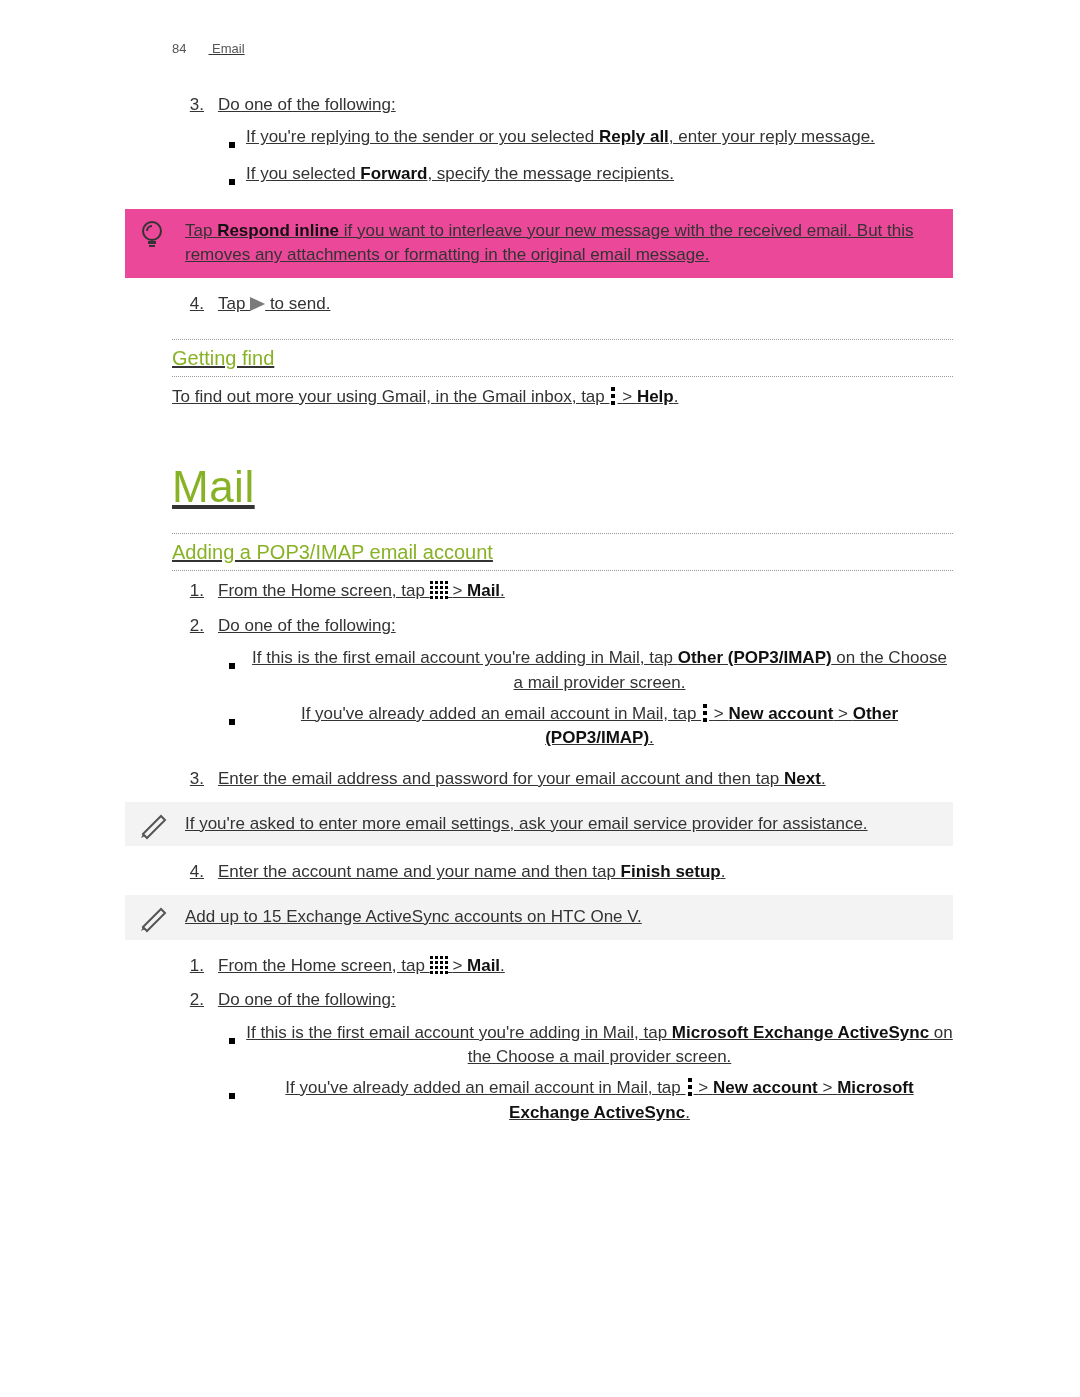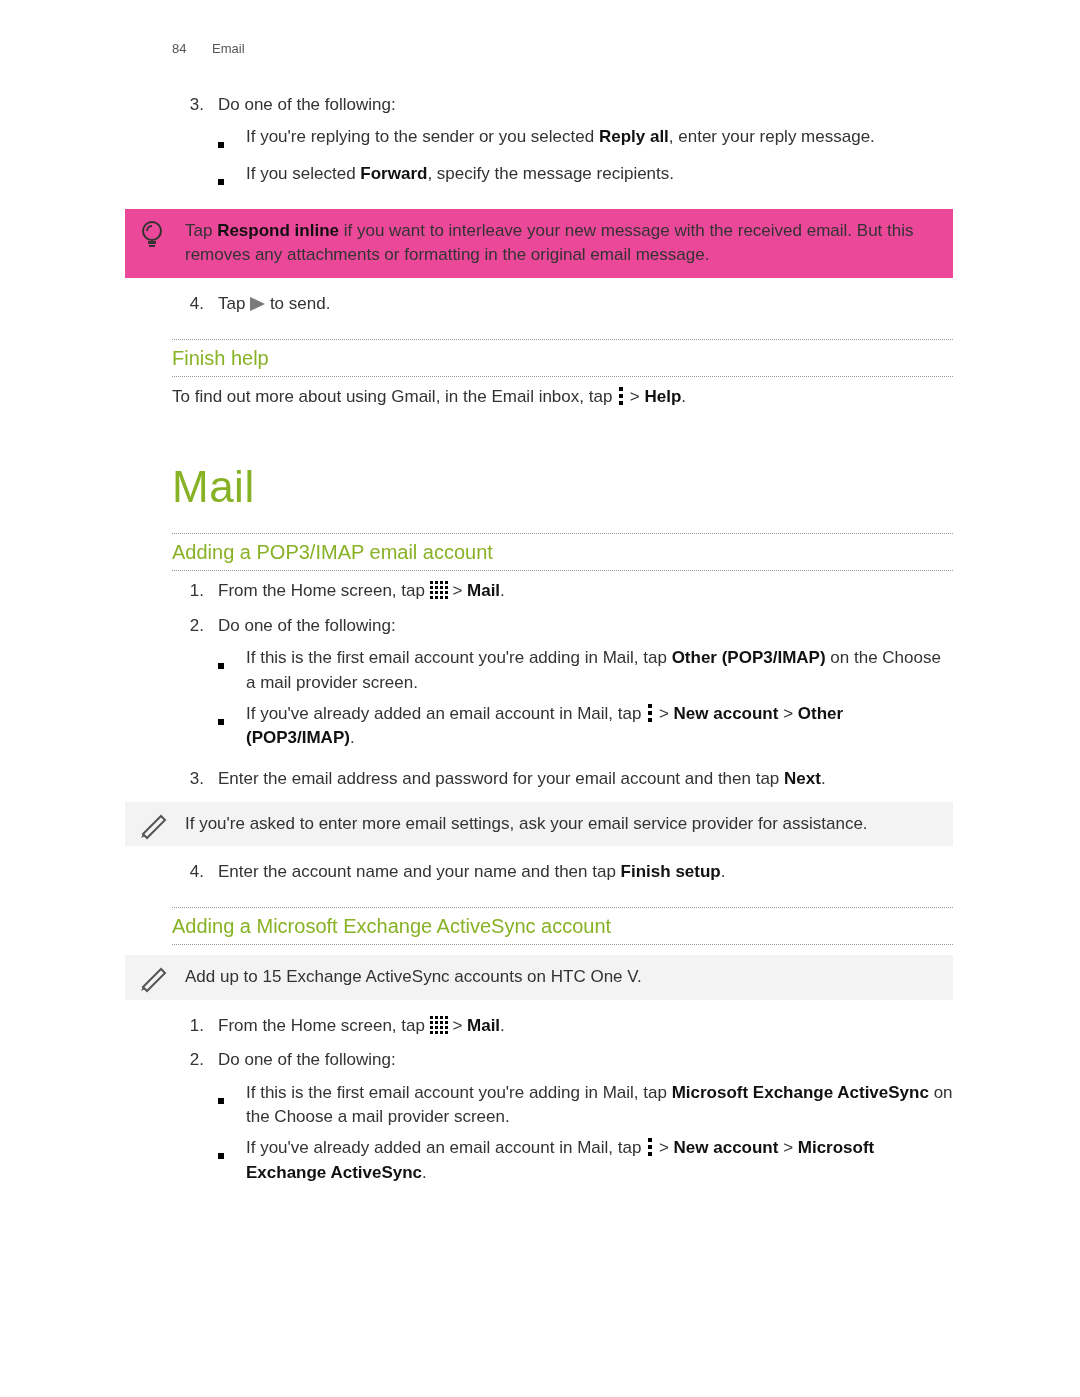--- a/index.html
+++ b/index.html
@@ -11,20 +11,21 @@
     font-size: 17px;
     line-height: 1.45;
   }
   .page {
     width: 1080px;
     height: 1397px;
     position: relative;
     background: #ffffff;
     box-sizing: border-box;
     padding: 40px 127px 40px 172px;
+    text-decoration: underline;
   }
   .header-line {
     font-size: 13px;
     color: #555555;
     margin-bottom: 34px;
   }
   .header-pg {
     display: inline-block;
     margin-right: 22px;
   }
@@ -48,20 +49,21 @@
     flex: 1;
   }
   ul.bullet-list {
     list-style: none;
     padding: 0;
     margin: 8px 0 4px 0;
   }
   ul.bullet-list > li {
     display: flex;
     margin-bottom: 6px;
+    text-align: center;
   }
   ul.bullet-list > li .sq {
     flex: 0 0 28px;
     padding-top: 6px;
   }
   ul.bullet-list > li .sq::before {
     content: "";
     display: inline-block;
     width: 6px;
     height: 6px;
@@ -198,23 +200,23 @@
     <li>
       <div class="num">4.</div>
       <div class="body">
         <span>Tap </span>
         <span class="icon-send"></span>
         <span> to send.</span>
       </div>
     </li>
   </ol>
 
-  <h3 class="section sec-dot-top sec-dot-bot">Finish help</h3>
+  <h3 class="section sec-dot-top sec-dot-bot">Getting find</h3>
   <p>
-    <span>To find out more about using Gmail, in the Email inbox, tap </span>
+    <span>To find out more your using Gmail, in the Gmail inbox, tap </span>
     <span class="icon-overflow"><span></span><span></span><span></span></span>
     <span> &gt; </span><span class="bold">Help</span><span>.</span>
   </p>
 
   <h1 class="big">Mail</h1>
 
   <h3 class="section sec-dot-top sec-dot-bot" style="margin-top:7px;">Adding a POP3/IMAP email account</h3>
 
   <ol class="num-list">
     <li>
@@ -272,21 +274,20 @@
 
   <ol class="num-list">
     <li>
       <div class="num">4.</div>
       <div class="body">
         <span>Enter the account name and your name and then tap </span><span class="bold">Finish setup</span><span>.</span>
       </div>
     </li>
   </ol>
 
-  <h3 class="section sec-dot-top sec-dot-bot">Adding a Microsoft Exchange ActiveSync account</h3>
 
   <div class="callout note">
     <div class="co-icon">
       <svg width="30" height="30" viewBox="0 0 30 30">
         <path d="M4 26 L22 8 L26 12 L8 30 Z" fill="none" stroke="#555" stroke-width="2" transform="translate(0,-4)"></path>
         <path d="M4 26 L2 30 L6 28 Z" fill="#555" transform="translate(0,-4)"></path>
       </svg>
     </div>
     <span>Add up to 15 Exchange ActiveSync accounts on HTC One V.</span>
   </div>

